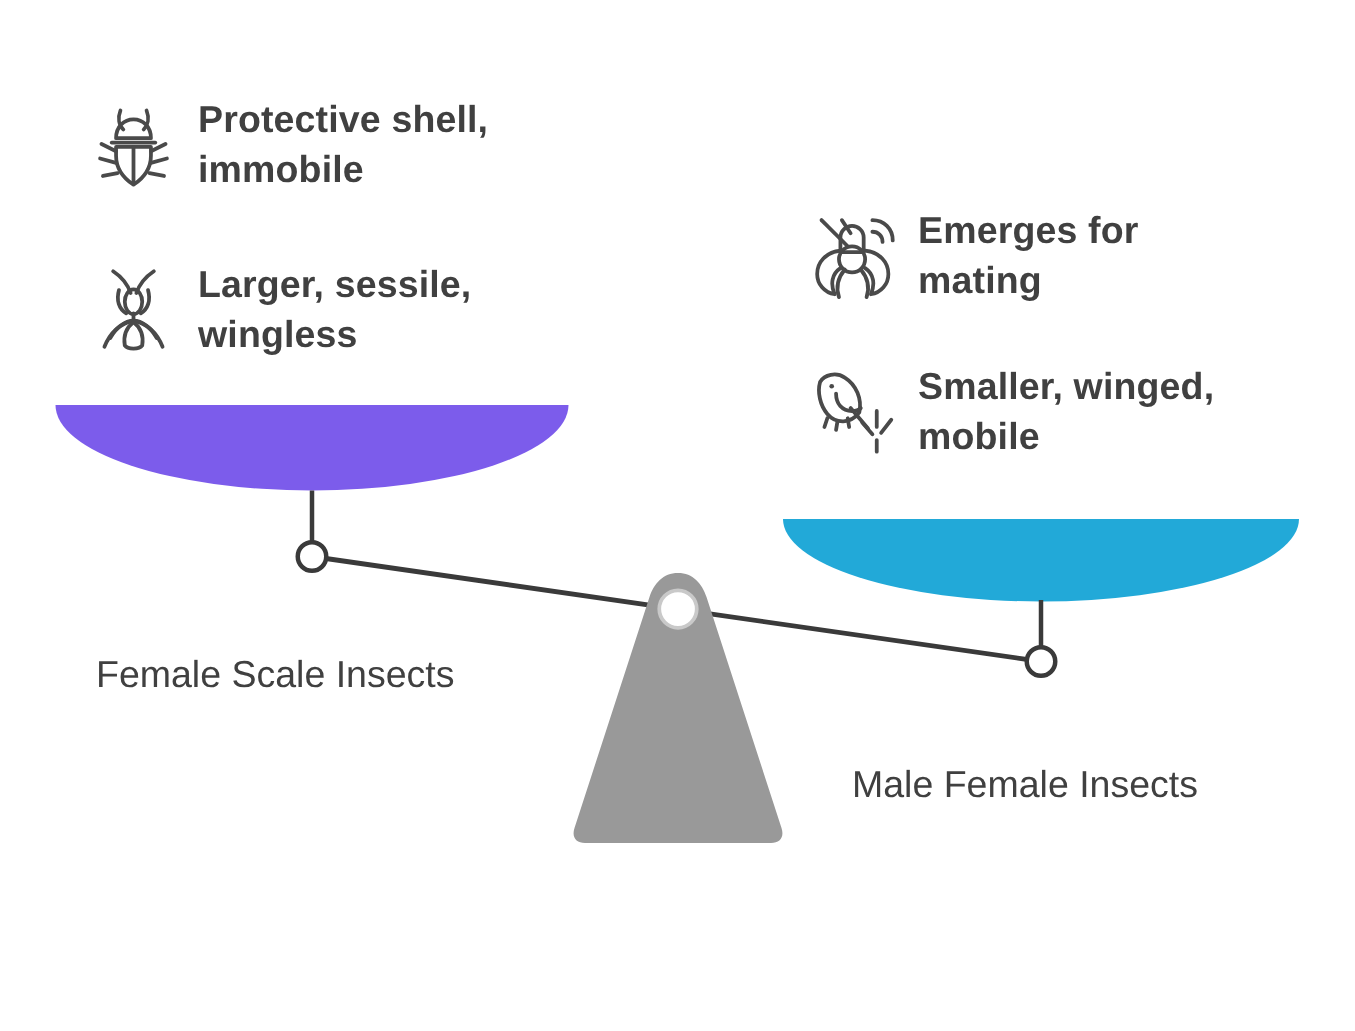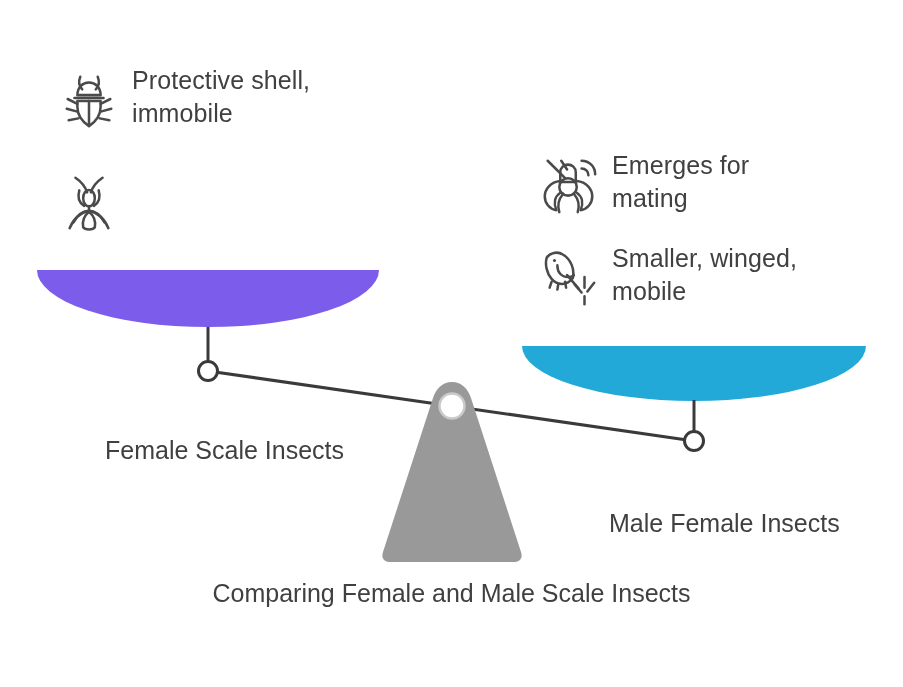--- a/index.html
+++ b/index.html
@@ -27,21 +27,22 @@
     left: 0;
     top: 0;
     width: 903px;
     height: 687px;
   }
 
   
   .feature {
     position: absolute;
     display: flex;
-    align-items: flex-end;
+    align-items: center;
+    font-weight: bold;
   }
   .feature .ficon {
     flex: 0 0 auto;
     width: 62px;
     height: 62px;
     margin-right: 12px;
     display: block;
   }
   .feature .ftext {
     color: #404040;
@@ -50,31 +51,30 @@
     letter-spacing: 0.1px;
     white-space: pre-line;
     padding-top: 2px;
   }
 
   
   #feature-shell   { left: 58px;  top: 62px;  width: 330px; }
   #feature-sessile { left: 58px;  top: 172px; width: 330px; }
 
   
-  #feature-mating  { left: 538px; top: 147px; width: 340px; }
+  #feature-mating  { left: 538px; top: 136px; width: 340px; }
   #feature-mobile  { left: 538px; top: 240px; width: 345px; }
 
   
   .pan-label {
     position: absolute;
     color: #404040;
     font-size: 25px;
     line-height: 1.2;
     white-space: nowrap;
-    margin-left: 41px;
   }
   #label-female { left: 64px;  top: 435px; }
   #label-male   { left: 568px; top: 508px; }
 
   
   #caption {
     position: absolute;
     left: 0;
     top: 578px;
     width: 903px;
@@ -143,20 +143,22 @@
       <ellipse cx="32" cy="27" rx="6" ry="8.5"></ellipse>
       <path d="M22 19 C20 26 22 32 27 35"></path>
       <path d="M42 19 C44 26 42 32 37 35"></path>
       <line x1="32" y1="35" x2="32" y2="40"></line>
       <path d="M32 40 C26 40 20 45 16 52"></path>
       <path d="M32 40 C38 40 44 45 48 52"></path>
       <path d="M32 40 C23 42 16 48 12 58"></path>
       <path d="M32 40 C41 42 48 48 52 58"></path>
       <path d="M32 41 C27 45 25 51 26 57 C28 60 36 60 38 57 C39 51 37 45 32 41 Z"></path>
     </svg>
+    <div class="ftext">Larger, sessile,
+wingless</div>
   </div>
 
   <div class="feature" id="feature-mating">
     <svg class="ficon" viewBox="0 0 64 64" fill="none" stroke="#4A4A4A" stroke-width="2.6" stroke-linecap="round" stroke-linejoin="round">
       <line x1="10" y1="8" x2="28" y2="26"></line>
       <line x1="24" y1="8" x2="30" y2="17"></line>
       <path d="M23 20 C23 15 27 12 31 12 C35 12 39 15 39 20 L39 30 L23 30 Z"></path>
       <circle cx="31" cy="35" r="9"></circle>
       <path d="M23 29 C13 30 7 37 7 45 C7 52 12 58 19 59 C16 52 17 45 23 41"></path>
       <path d="M40 29 C50 30 56 37 56 45 C56 52 51 58 44 59 C47 52 46 45 40 41"></path>
@@ -183,15 +185,14 @@
       <line x1="38" y1="40" x2="45" y2="48"></line>
       <line x1="58" y1="38" x2="51" y2="47"></line>
     </svg>
     <div class="ftext">Smaller, winged,
 mobile</div>
   </div>
 
   <div class="pan-label" id="label-female">Female Scale Insects</div>
   <div class="pan-label" id="label-male">Male Female Insects</div>
 
-  <div id="caption">Comparing Female and Male Scale Insects</div>
 
 </div>
 
 </body></html>

